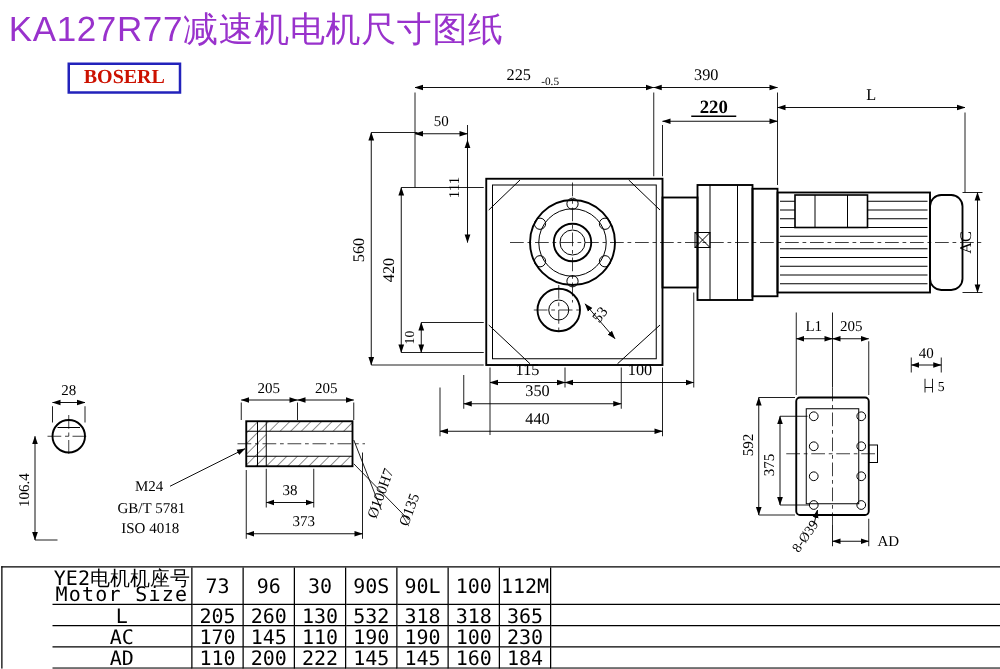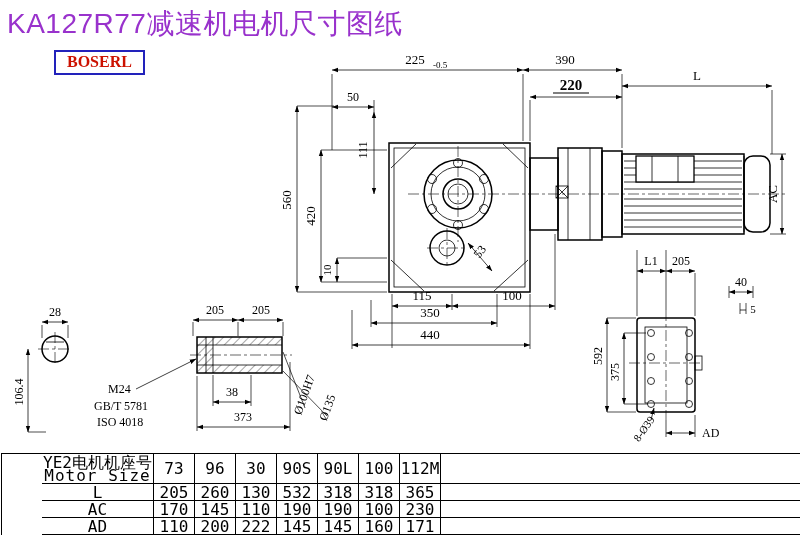--- a/index.html
+++ b/index.html
@@ -311,15 +311,15 @@
   <div class="cell">230</div>
   <div class="cell filler"></div>
 
   <div class="cell">AD</div>
   <div class="cell">110</div>
   <div class="cell">200</div>
   <div class="cell">222</div>
   <div class="cell">145</div>
   <div class="cell">145</div>
   <div class="cell">160</div>
-  <div class="cell">171</div>
+  <div class="cell">184</div>
   <div class="cell filler"></div>
 </div>
 
 </body></html>

